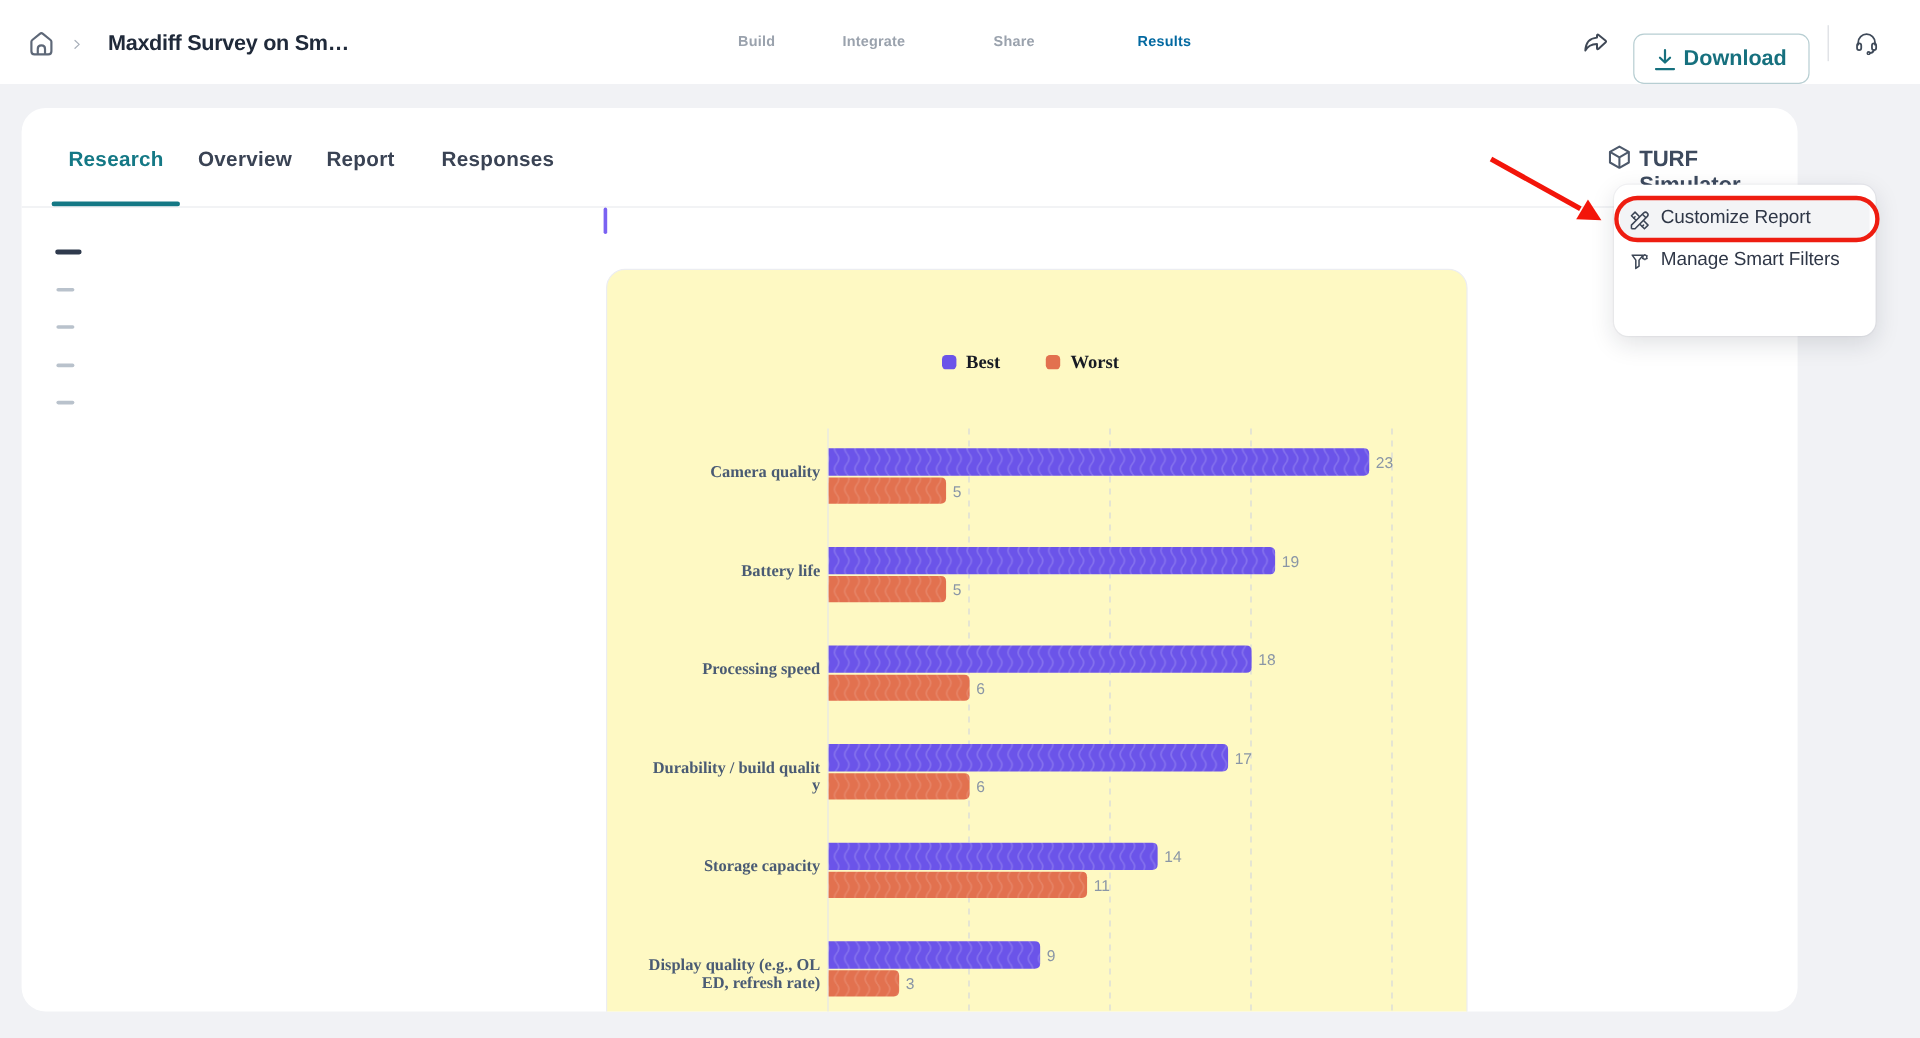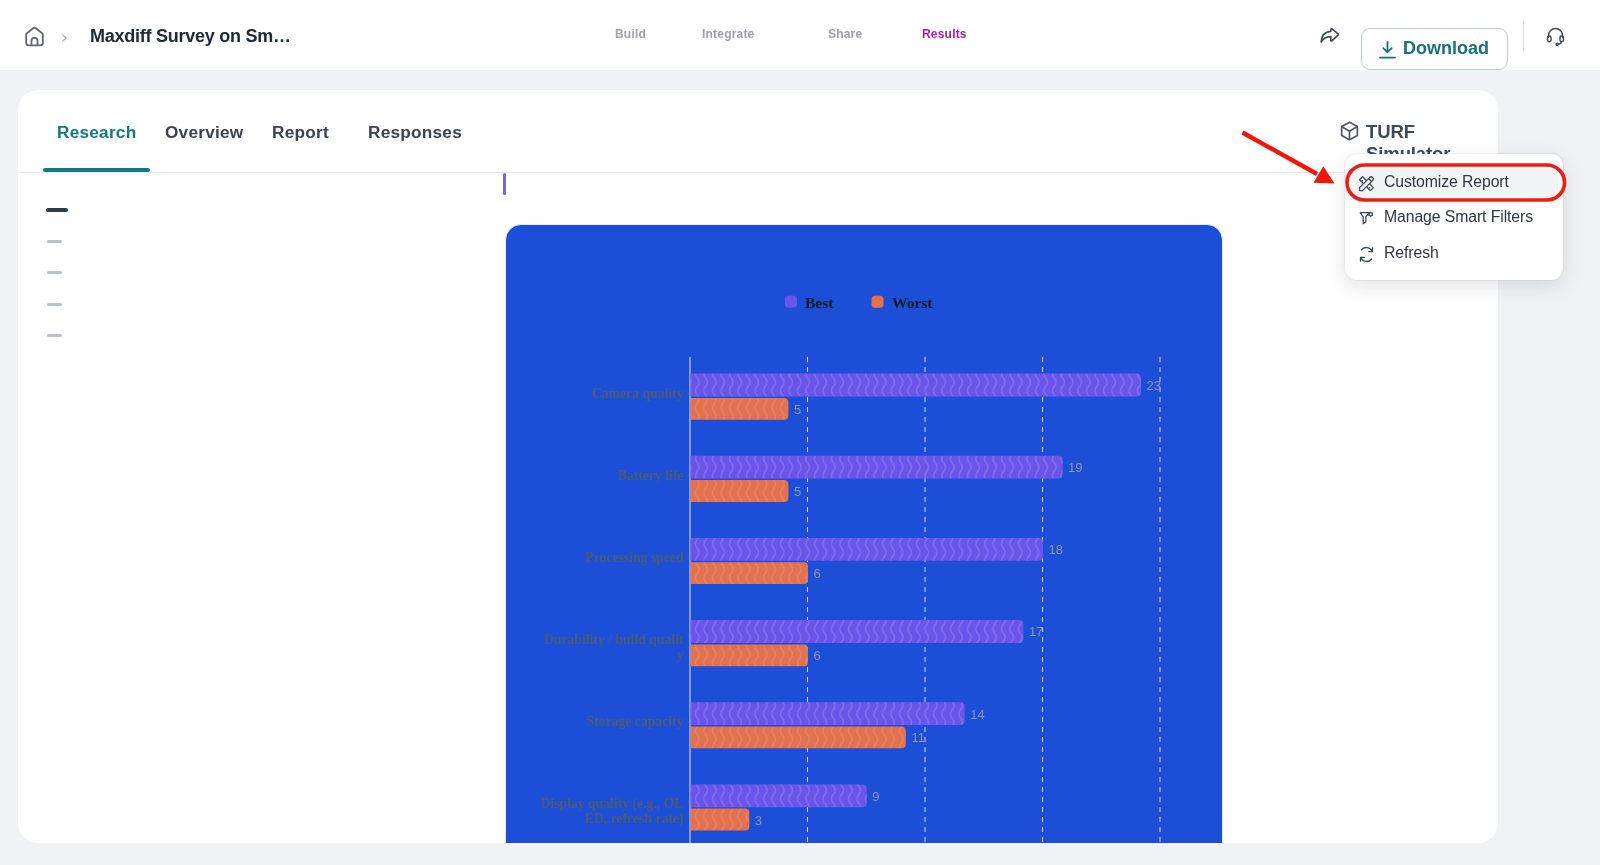--- a/index.html
+++ b/index.html
@@ -6,21 +6,21 @@
 html,body { width:1600px; height:865px; overflow:hidden; }
 body { font-family:"Liberation Sans", sans-serif; background:#F1F2F5; position:relative; }
 .abs { position:absolute; }
 #topbar { position:absolute; left:0; top:0; width:1600px; height:70px; background:#fff; z-index:10; }
 #title { position:absolute; left:90px; top:26px; font-size:18px; font-weight:bold; color:#202A3A; letter-spacing:-.25px; }
 .nav { position:absolute; top:27px; font-size:12px; font-weight:600; color:#9AA2AD; letter-spacing:.2px; }
 #dlbtn { position:absolute; left:1361px; top:28px; width:147px; height:42px; border:1.6px solid #B7CED2; border-radius:9px; background:#fff; }
 #dlbtn span { position:absolute; left:41px; top:9px; font-size:18px; font-weight:bold; color:#16707E; }
 #card { position:absolute; left:18px; top:90px; width:1480px; height:753px; background:#fff; border-radius:20px; overflow:hidden; z-index:5; }
 .tab { position:absolute; top:32px; font-size:17.2px; font-weight:600; color:#3A4354; letter-spacing:.25px; }
-#chartcard { position:absolute; left:487px; top:134px; width:718px; height:640px; background:#1d4ed8; border:1px solid #ECEDF1; border-radius:16px; }
+#chartcard { position:absolute; left:487px; top:134px; width:718px; height:640px; background:#fef9c3; border:1px solid #ECEDF1; border-radius:16px; }
 #menu { position:absolute; left:1345px; top:154px; width:218px; height:126px; background:#fff; border-radius:12px; box-shadow:0 6px 20px rgba(25,32,46,.13), 0 0 0 1px rgba(25,32,46,.04); z-index:50; }
 .mi { position:absolute; left:5px; width:208px; height:32px; }
 .mi .ic { position:absolute; left:7px; top:7px; }
 .mi .tx { position:absolute; left:34px; top:5.5px; font-size:15.8px; color:#2F3747; letter-spacing:-.1px; }
 .dash { position:absolute; border-radius:2px; }
 </style>
 </head>
 <body>
 
 <div id="topbar">
@@ -28,21 +28,21 @@
         <path d="M4 10.4 Q4 9.5 4.7 8.95 L10.75 4.05 Q12 3.05 13.25 4.05 L19.3 8.95 Q20 9.5 20 10.4 V18 Q20 20.5 17.5 20.5 H6.5 Q4 20.5 4 18 Z" stroke="#5E6878" stroke-width="1.75" stroke-linejoin="round"></path>
         <path d="M9.1 20.5 V16.1 Q9.1 13.3 12 13.3 Q14.9 13.3 14.9 16.1 V20.5" stroke="#5E6878" stroke-width="1.75"></path>
       </svg></div>
   <div class="abs" style="left:58px;top:30px;"><svg width="12" height="12" viewBox="0 0 24 24" fill="none" style="">
         <path d="M9 5.5 L16 12 L9 18.5" stroke="#A9B0BA" stroke-width="2.1" stroke-linecap="round" stroke-linejoin="round"></path>
       </svg></div>
   <div id="title">Maxdiff Survey on Sm…</div>
   <div class="nav" style="left:615px;">Build</div>
   <div class="nav" style="left:702px;">Integrate</div>
   <div class="nav" style="left:828px;">Share</div>
-  <div class="nav" style="left:922px;color:#a21caf;font-weight:bold;">Results</div>
+  <div class="nav" style="left:948px;color:#0369a1;font-weight:bold;">Results</div>
   <div class="abs" style="left:1318px;top:26px;"><svg width="23" height="21" viewBox="0 0 24 22" fill="none" style="">
         <path d="M13.4 5.6 C6.9 6 3.6 9.3 3.2 16.9 C5.3 12.8 8.4 11.2 13.4 11.1 V15 a.7.7 0 0 0 1.15.55 L21 9.6 a.8.8 0 0 0 0 -1.25 L14.55 3.1 A.7.7 0 0 0 13.4 3.65 Z" stroke="#3F4856" stroke-width="1.7" stroke-linejoin="round"></path>
       </svg></div>
   <div id="dlbtn">
     <div class="abs" style="left:15px;top:10px;"><svg width="21" height="21" viewBox="0 0 24 24" fill="none" style="">
           <path d="M12 3.2 V15 M12 15 L7.2 10.4 M12 15 L16.8 10.4" stroke="#16707E" stroke-width="2.1" stroke-linecap="round" stroke-linejoin="round"></path>
           <path d="M3.4 21.2 H20.6" stroke="#16707E" stroke-width="2.1" stroke-linecap="round"></path>
         </svg></div>
     <span>Download</span>
   </div>
@@ -156,27 +156,19 @@
     <div class="ic"><svg width="19" height="19" viewBox="0 0 24 24" fill="none" style="">
           <path d="M3.2 21 H7 L20 8 a2.7 2.7 0 0 0 -3.8 -3.8 L3.2 17.2 V21" stroke="#3B4555" stroke-width="1.6" stroke-linejoin="round"></path>
           <path d="M14.7 5.7 L18.5 9.5" stroke="#3B4555" stroke-width="1.6"></path>
           <path d="M11.8 8.3 L7 3.5 L3.2 7.3 L8 12.1" stroke="#3B4555" stroke-width="1.6" stroke-linejoin="round"></path>
           <path d="M7 8.3 L5.6 9.7" stroke="#3B4555" stroke-width="1.6" stroke-linecap="round"></path>
           <path d="M15.9 12.4 L20.7 17.2 L16.9 21 L12.1 16.2" stroke="#3B4555" stroke-width="1.6" stroke-linejoin="round"></path>
           <path d="M15.9 17.2 L14.5 18.6" stroke="#3B4555" stroke-width="1.6" stroke-linecap="round"></path>
         </svg></div>
       <div class="tx">Customize Report</div>
   </div>
-  <div class="mi" style="top:84px;">
-    <div class="ic"><svg width="19" height="19" viewBox="0 0 24 24" fill="none" style="">
-          <path d="M19.2 8.2 A8 8 0 0 0 5.5 6.2 M4.8 15.8 a8 8 0 0 0 13.7 2" stroke="#3B4555" stroke-width="1.7" stroke-linecap="round"></path>
-          <path d="M19.5 3.6 V8.3 H14.8" stroke="#3B4555" stroke-width="1.7" stroke-linecap="round" stroke-linejoin="round"></path>
-          <path d="M4.5 20.4 V15.7 H9.2" stroke="#3B4555" stroke-width="1.7" stroke-linecap="round" stroke-linejoin="round"></path>
-        </svg></div>
-      <div class="tx">Refresh</div>
-  </div>
 </div>
 
 <svg width="1600" height="865" viewBox="0 0 1600 865" style="position:absolute;left:0;top:0;pointer-events:none;z-index:60;" fill="none">
 <rect x="1347" y="165" width="217.5" height="35" rx="17.5" stroke="#EE1D11" stroke-width="3.6"></rect>
 <line x1="1242.5" y1="132.5" x2="1317" y2="174" stroke="#F3150A" stroke-width="4.3"></line>
 <polygon points="1334.5,183.5 1313.5,182.7 1323.3,166.2" fill="#F3150A"></polygon>
 </svg>
 
 </body></html>

